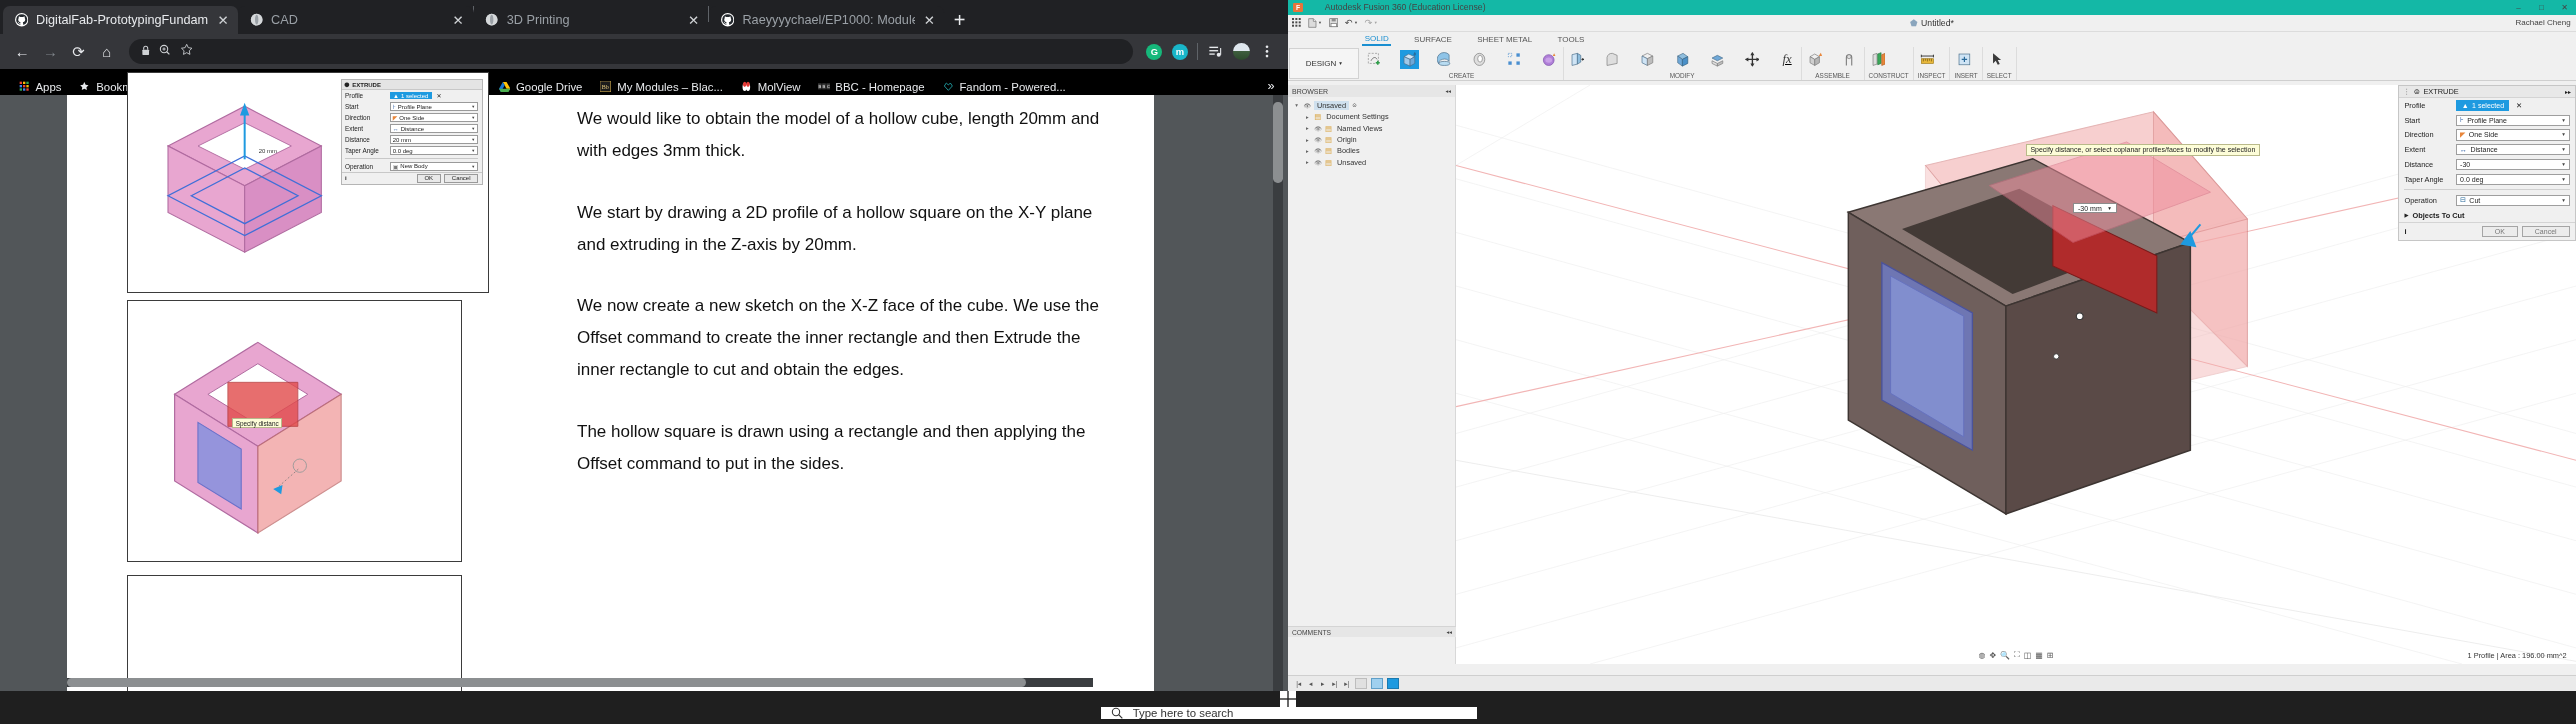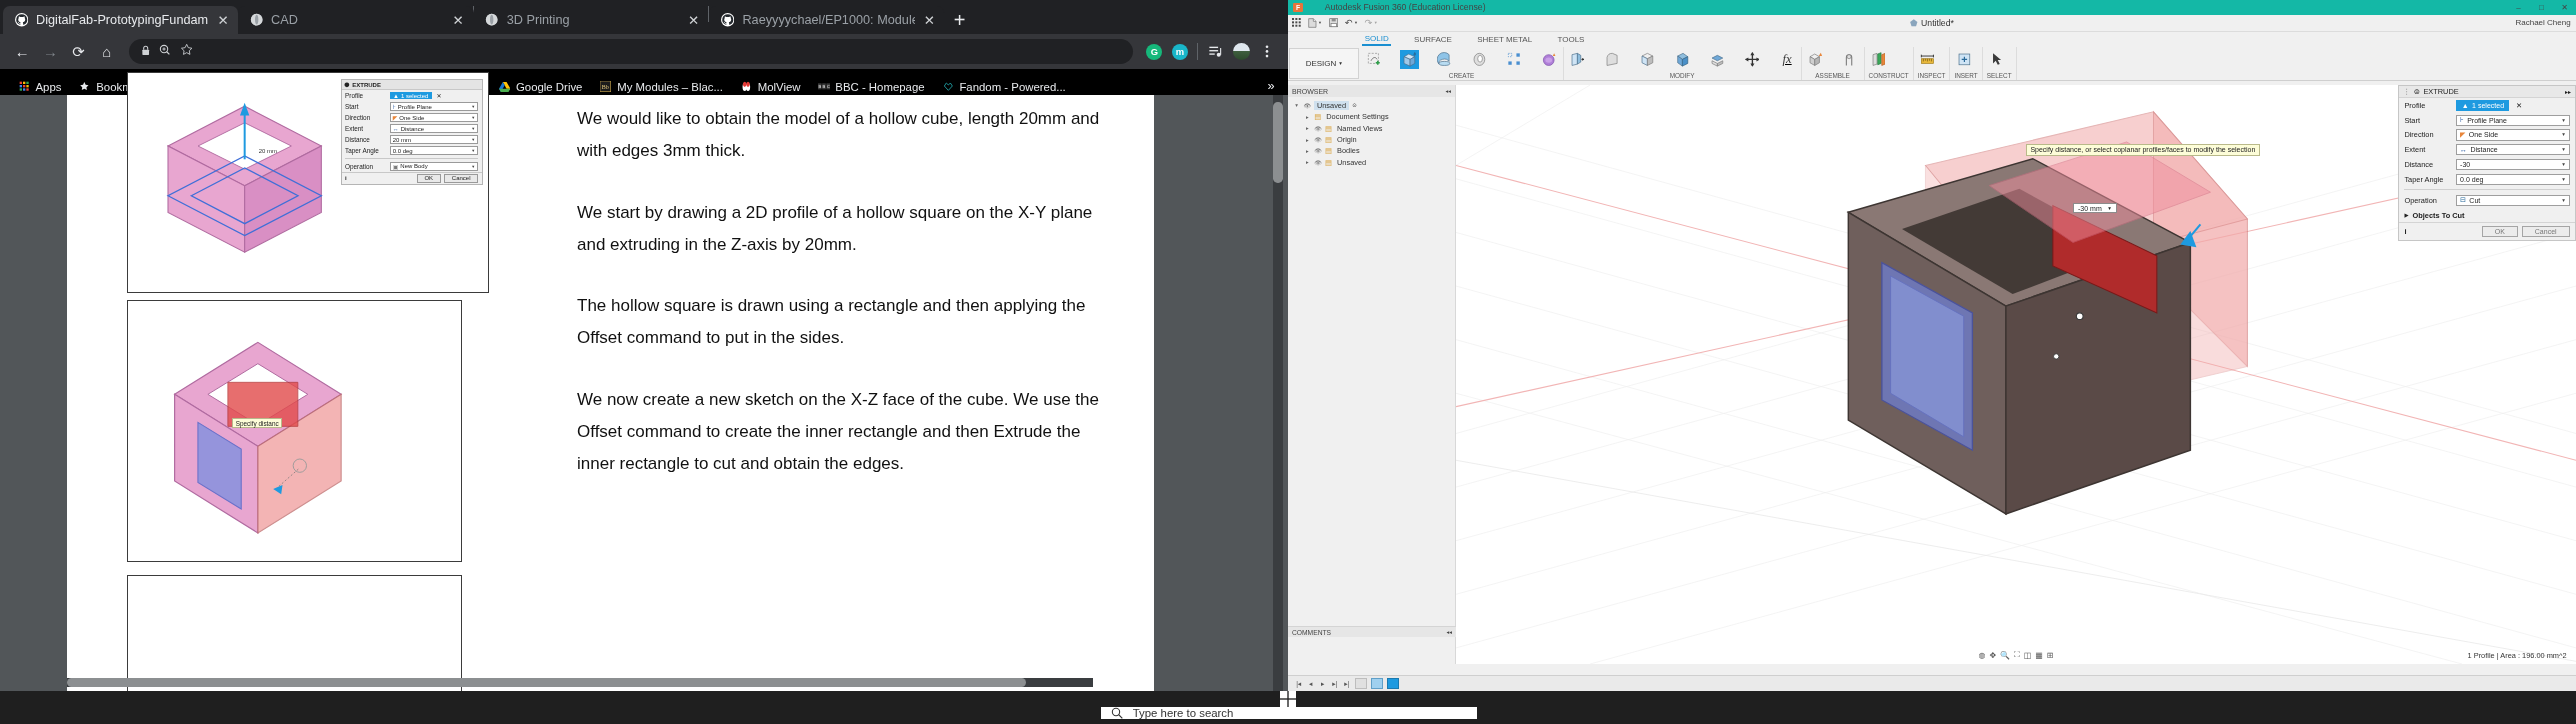--- a/index.html
+++ b/index.html
@@ -496,22 +496,22 @@
             <polygon points="218,282 232,276 230,290" fill="#1e9ae0"></polygon>
           </svg>
           <div style="position:absolute;left:104px;top:117px;background:#fdfdd8;border:0.7px solid #b8b88c;font-size:6.4px;padding:0.7px 2.7px;color:#222;white-space:nowrap">Specify distanc</div>
         </div>
 
         <div class="figbox fig3"></div>
 
         <div class="pdf-text">
           <p class="clipped">We would like to obtain the model of a hollow cube, length 20mm and with edges 3mm thick.</p>
           <p>We start by drawing a 2D profile of a hollow square on the X-Y plane and extruding in the Z-axis by 20mm.</p>
+          <p>We now create a new sketch on the X-Z face of the cube.  We use the Offset command to create the inner rectangle and then Extrude the inner rectangle to cut and obtain the edges.</p>
           <p>The hollow square is drawn using a rectangle and then applying the Offset command to put in the sides.</p>
-          <p>We now create a new sketch on the X-Z face of the cube.  We use the Offset command to create the inner rectangle and then Extrude the inner rectangle to cut and obtain the edges.</p>
         </div>
       </div>
       <div class="pdf-scrollbar"></div>
       <div class="pdf-thumb"></div>
       <div class="pdf-hscroll"></div>
       <div class="pdf-hthumb"></div>
     </div>
   </div>
 
   <div class="fusion">

